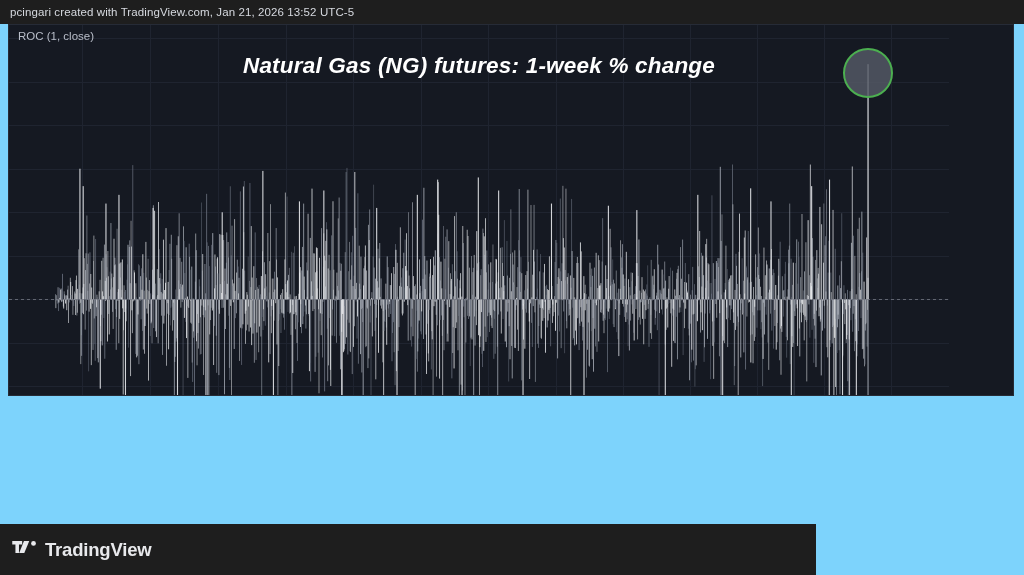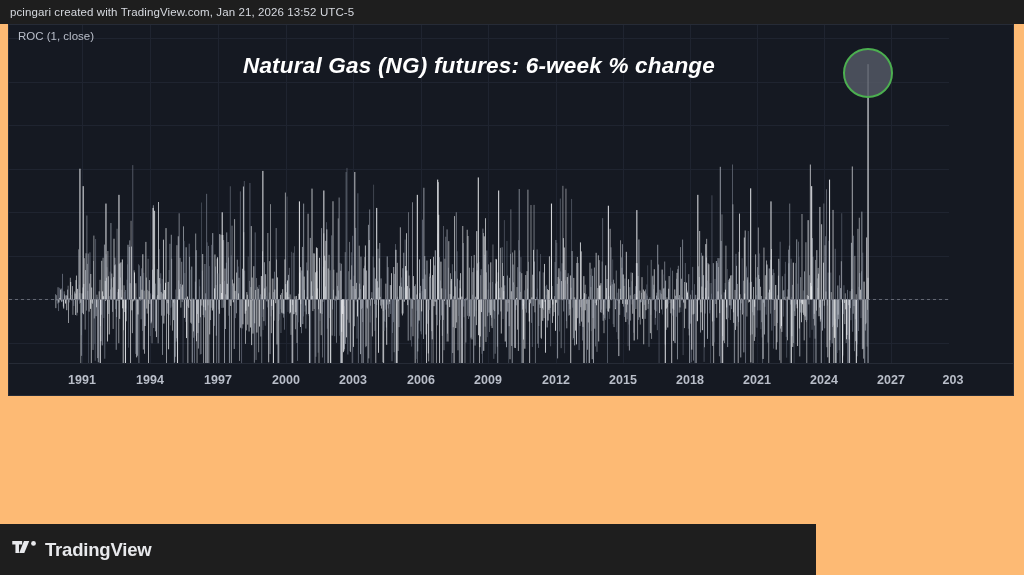--- a/index.html
+++ b/index.html
@@ -14,21 +14,21 @@
   body {
     background: #1e1e1e;
     font-family: "Liberation Sans", sans-serif;
     -webkit-font-smoothing: antialiased;
   }
 
   #app {
     position: relative;
     width: 1024px;
     height: 575px;
-    background: #fdba74;
+    background: #7dd3fc;
   }
 
   
   #attribution-bar {
     position: absolute;
     left: 0; top: 0;
     width: 1024px;
     height: 24px;
     background: #1e1e1e;
     display: flex;
@@ -2116,40 +2116,24 @@
           <line x1="0" y1="274.5" x2="940" y2="274.5" stroke="#787b86" stroke-width="1" stroke-dasharray="3 3" opacity="0.75"></line>
           <circle cx="859" cy="48" r="24" fill="#555a66" fill-opacity="0.82" stroke="#4caf50" stroke-width="2"></circle>
         </svg>
     </div>
 
     <div id="legend">
       <span>ROC (1, close)</span>
     </div>
 
     <div id="chart-title">
-      <span>Natural Gas (NG) futures: 6-week % change</span>
+      <span>Natural Gas (NG) futures: 1-week % change</span>
     </div>
 
 
-    <div id="time-scale">
-        <div class="time-label" style="left: 73px;">1991</div>
-        <div class="time-label" style="left: 141px;">1994</div>
-        <div class="time-label" style="left: 209px;">1997</div>
-        <div class="time-label" style="left: 277px;">2000</div>
-        <div class="time-label" style="left: 344px;">2003</div>
-        <div class="time-label" style="left: 412px;">2006</div>
-        <div class="time-label" style="left: 479px;">2009</div>
-        <div class="time-label" style="left: 547px;">2012</div>
-        <div class="time-label" style="left: 614px;">2015</div>
-        <div class="time-label" style="left: 681px;">2018</div>
-        <div class="time-label" style="left: 748px;">2021</div>
-        <div class="time-label" style="left: 815px;">2024</div>
-        <div class="time-label" style="left: 882px;">2027</div>
-        <div class="time-label" style="left: 944px;">203</div>
-      </div>
   </div>
 
   <div id="footer">
     <div id="tv-logo">
       <svg width="26" height="17" viewBox="0 0 36 24">
         <path d="M0 0 H14 V5 H9.5 V17 H4.5 V5 H0 Z" fill="#e8e9ec"></path>
         <path d="M16.5 0 H24 L17 17 H9.8 Z" fill="#e8e9ec"></path>
         <circle cx="30" cy="3.4" r="3.4" fill="#e8e9ec"></circle>
         <path d="M25.6 8.4 H34.4 L29.2 17 H21.2 Z" fill="#e8e9ec" opacity="0"></path>
       </svg>

